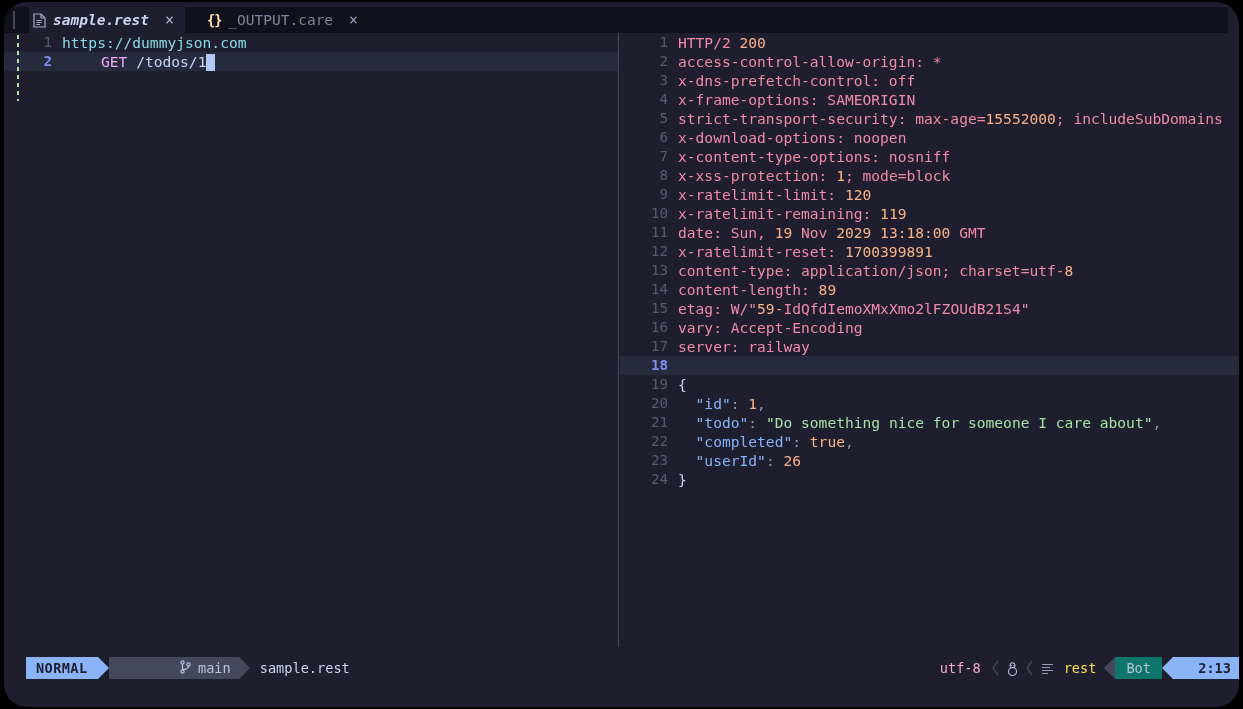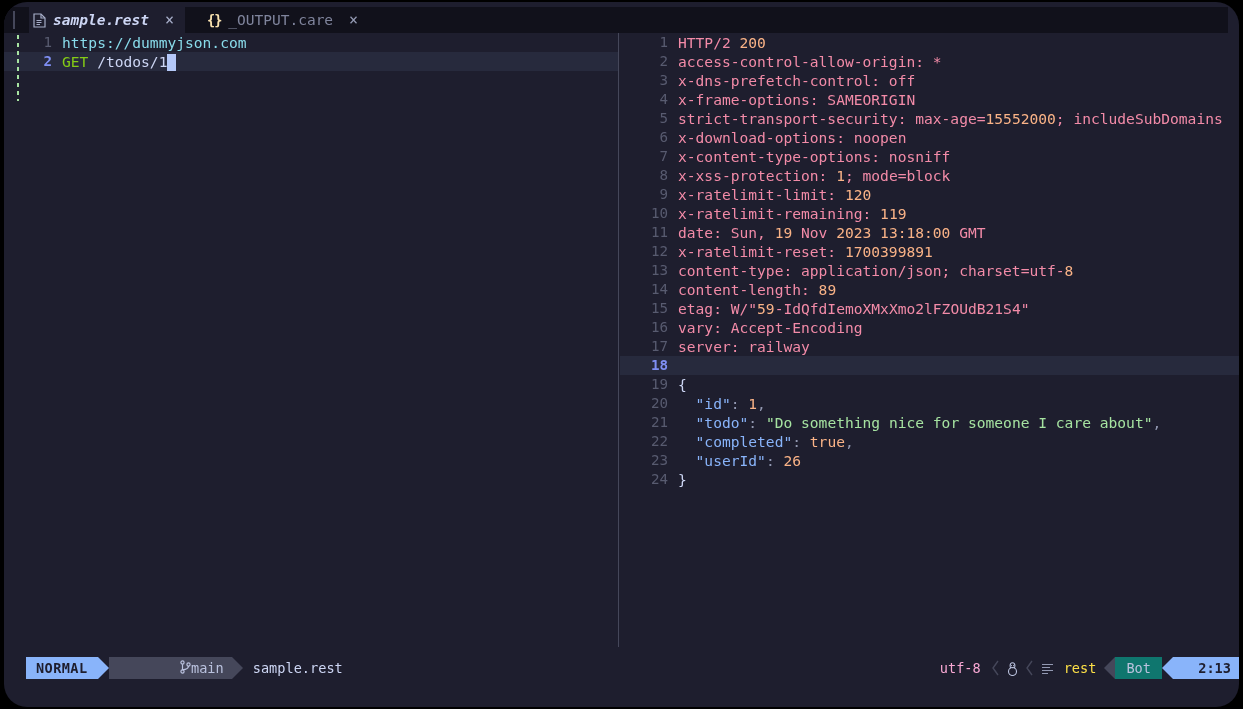--- a/index.html
+++ b/index.html
@@ -147,21 +147,21 @@
     font-size: 14.2px;
   }
   .lnum.cur {
     color: #7f8ff4;
     font-weight: bold;
   }
   .ltext { white-space: pre; }
 
   
   .c-url      { color: #89dceb; }
-  .c-method   { color: #84cc16; }
+  .c-method   { color: #f0abfc; margin-left: 39px; }
   .c-path     { color: #cdd6f4; }
   .c-header   { color: #f38ba8; }
   .c-num      { color: #fab387; }
   .c-key      { color: #89b4fa; }
   .c-str      { color: #a6e3a1; }
   .c-bool     { color: #fab387; }
   .c-punct    { color: #9399b2; }
   .c-plain    { color: #cdd6f4; }
 
   .cursor-block {
@@ -208,20 +208,21 @@
   }
   .a1 { border-left: 11px solid #89b4fa; }
   .a2 { border-left: 11px solid #45475a; }
   .a3 { border-right: 11px solid #45475a; }
   .a4 { border-right: 11px solid #89b4fa; }
 
   .seg-branch {
     background: #45475a;
     color: #bac2de;
     padding: 0 8px 0 6px;
+    gap: 7px;
   }
   .seg-file {
     color: #cdd6f4;
     padding: 0 10px;
   }
   .status-mid { flex: 1; }
   .seg-enc  { color: #f9a8d4; padding: 0 6px; }
   .seg-ft   { color: #fde047; padding: 0 8px 0 5px; }
   .seg-pos  { background: #0f766e; color: #bac2de; padding: 0 11px; }
   .seg-ln   { background: #89b4fa; color: #1e1e2e; padding: 0 10px 0 14px;
@@ -280,21 +281,21 @@
           <div class="line"><span class="lnum">1</span><span class="ltext"><span class="c-header">HTTP/2 </span><span class="c-num">200</span></span></div>
           <div class="line"><span class="lnum">2</span><span class="ltext"><span class="c-header">access-control-allow-origin: *</span></span></div>
           <div class="line"><span class="lnum">3</span><span class="ltext"><span class="c-header">x-dns-prefetch-control: off</span></span></div>
           <div class="line"><span class="lnum">4</span><span class="ltext"><span class="c-header">x-frame-options: SAMEORIGIN</span></span></div>
           <div class="line"><span class="lnum">5</span><span class="ltext"><span class="c-header">strict-transport-security: max-age=</span><span class="c-num">15552000</span><span class="c-header">; includeSubDomains</span></span></div>
           <div class="line"><span class="lnum">6</span><span class="ltext"><span class="c-header">x-download-options: noopen</span></span></div>
           <div class="line"><span class="lnum">7</span><span class="ltext"><span class="c-header">x-content-type-options: nosniff</span></span></div>
           <div class="line"><span class="lnum">8</span><span class="ltext"><span class="c-header">x-xss-protection: </span><span class="c-num">1</span><span class="c-header">; mode=block</span></span></div>
           <div class="line"><span class="lnum">9</span><span class="ltext"><span class="c-header">x-ratelimit-limit: </span><span class="c-num">120</span></span></div>
           <div class="line"><span class="lnum">10</span><span class="ltext"><span class="c-header">x-ratelimit-remaining: </span><span class="c-num">119</span></span></div>
-          <div class="line"><span class="lnum">11</span><span class="ltext"><span class="c-header">date: Sun, </span><span class="c-num">19</span><span class="c-header"> Nov </span><span class="c-num">2023 13:18:00</span><span class="c-header"> GMT</span></span></div>
+          <div class="line"><span class="lnum">11</span><span class="ltext"><span class="c-header">date: Sun, </span><span class="c-num">19</span><span class="c-header"> Nov </span><span class="c-num">2029 13:18:00</span><span class="c-header"> GMT</span></span></div>
           <div class="line"><span class="lnum">12</span><span class="ltext"><span class="c-header">x-ratelimit-reset: </span><span class="c-num">1700399891</span></span></div>
           <div class="line"><span class="lnum">13</span><span class="ltext"><span class="c-header">content-type: application/json; charset=utf-</span><span class="c-num">8</span></span></div>
           <div class="line"><span class="lnum">14</span><span class="ltext"><span class="c-header">content-length: </span><span class="c-num">89</span></span></div>
           <div class="line"><span class="lnum">15</span><span class="ltext"><span class="c-header">etag: W/"</span><span class="c-num">59</span><span class="c-header">-IdQfdIemoXMxXmo2lFZOUdB21S4"</span></span></div>
           <div class="line"><span class="lnum">16</span><span class="ltext"><span class="c-header">vary: Accept-Encoding</span></span></div>
           <div class="line"><span class="lnum">17</span><span class="ltext"><span class="c-header">server: railway</span></span></div>
           <div class="line cursorline"><span class="lnum cur">18</span><span class="ltext"><span class="c-plain"></span></span></div>
           <div class="line"><span class="lnum">19</span><span class="ltext"><span class="c-plain">{</span></span></div>
           <div class="line"><span class="lnum">20</span><span class="ltext"><span class="c-plain">  </span><span class="c-key">"id"</span><span class="c-punct">: </span><span class="c-num">1</span><span class="c-punct">,</span></span></div>
           <div class="line"><span class="lnum">21</span><span class="ltext"><span class="c-plain">  </span><span class="c-key">"todo"</span><span class="c-punct">: </span><span class="c-str">"Do something nice for someone I care about"</span><span class="c-punct">,</span></span></div>

